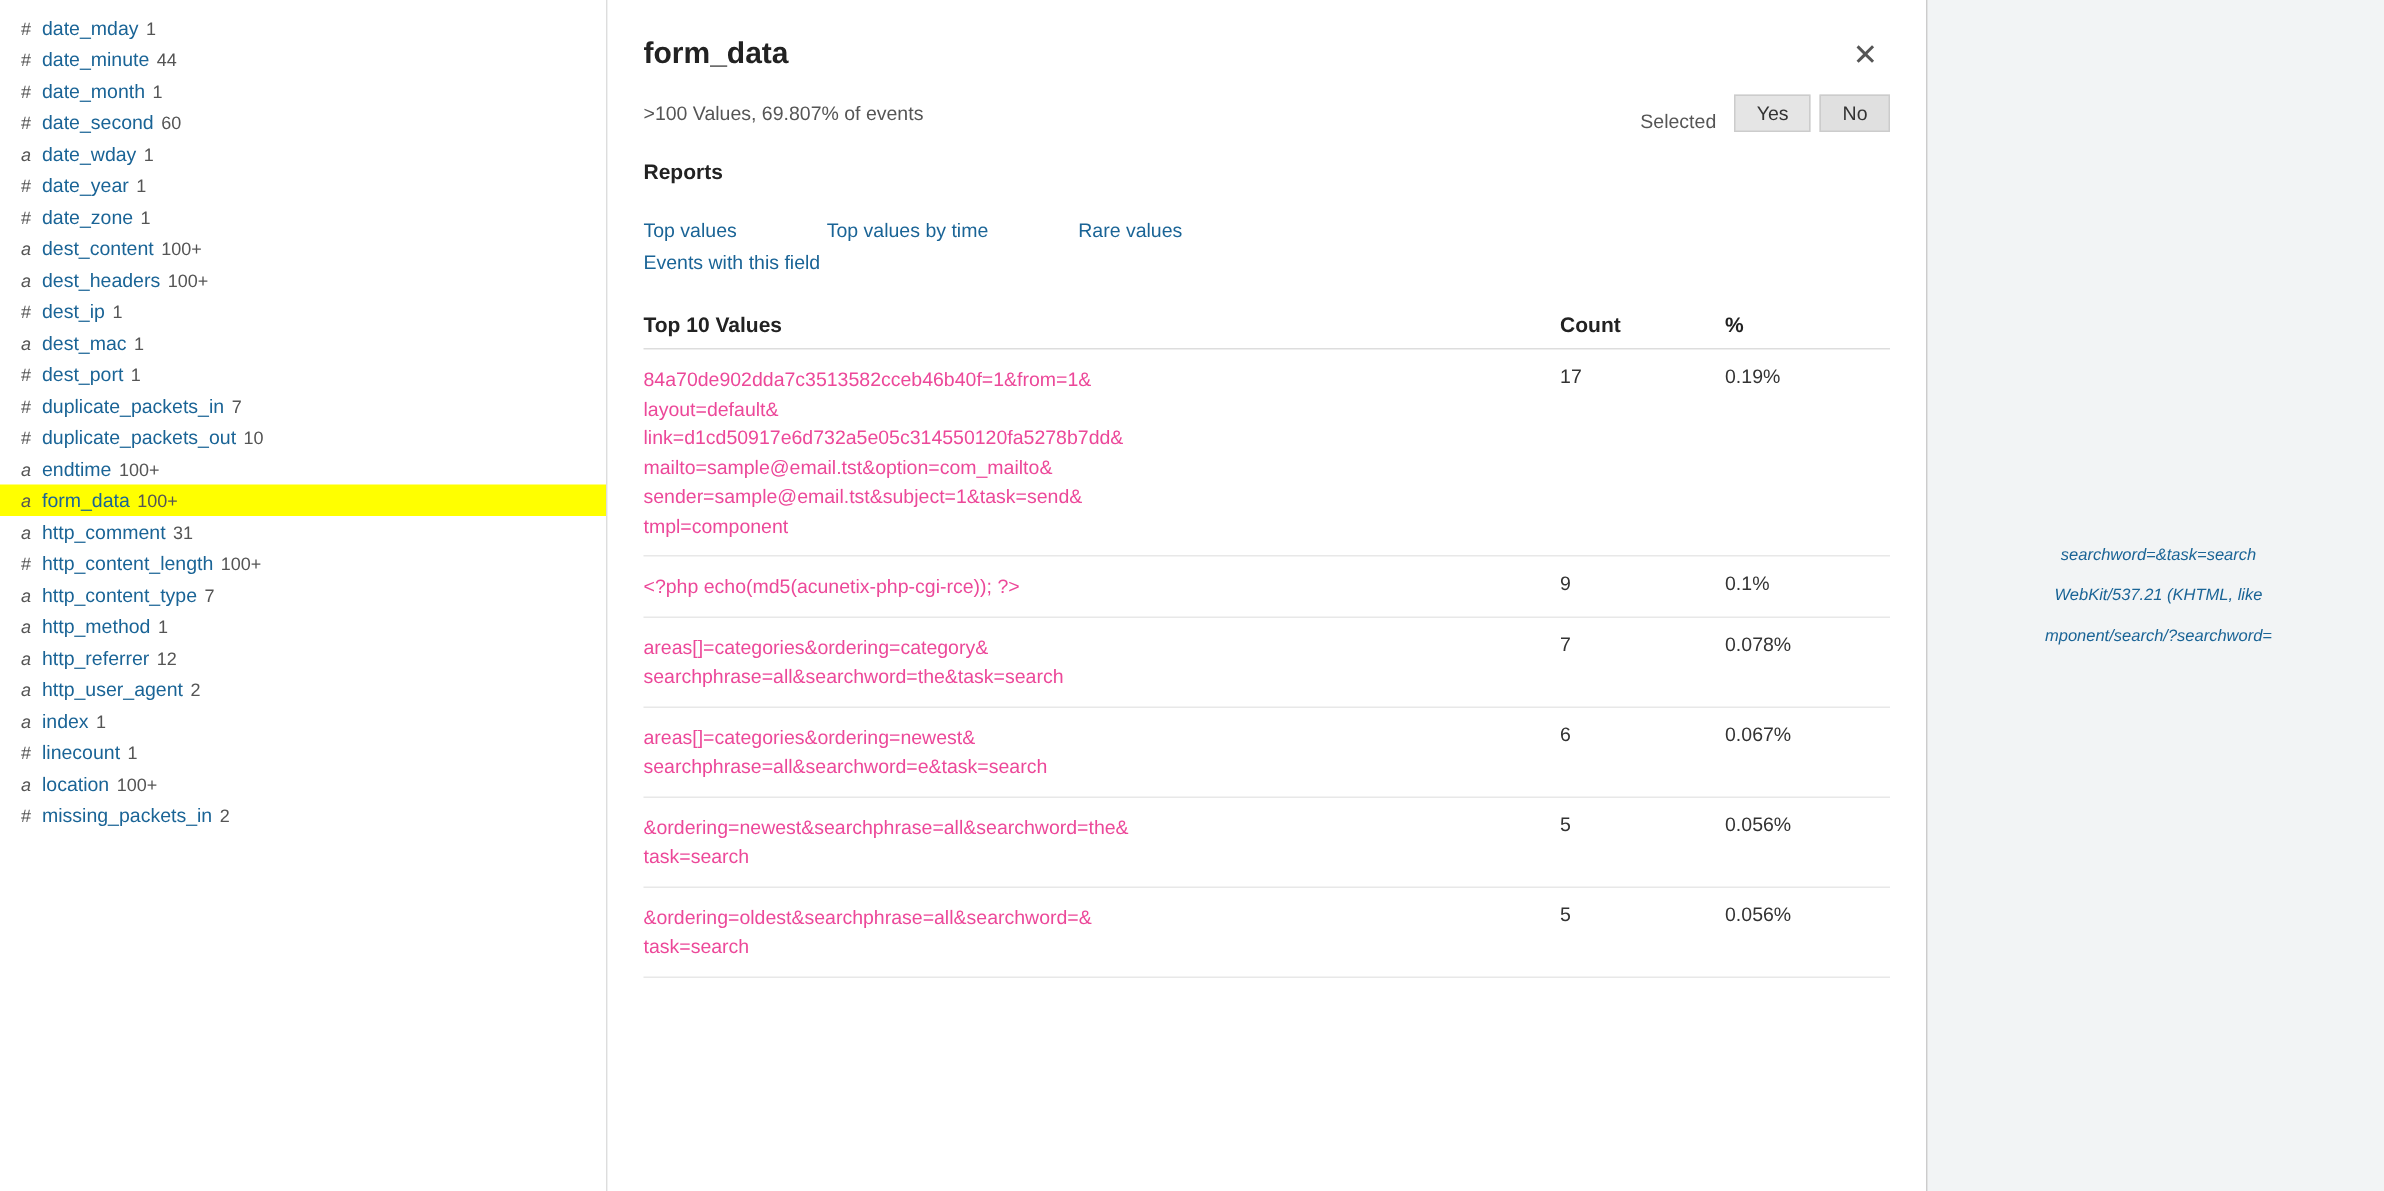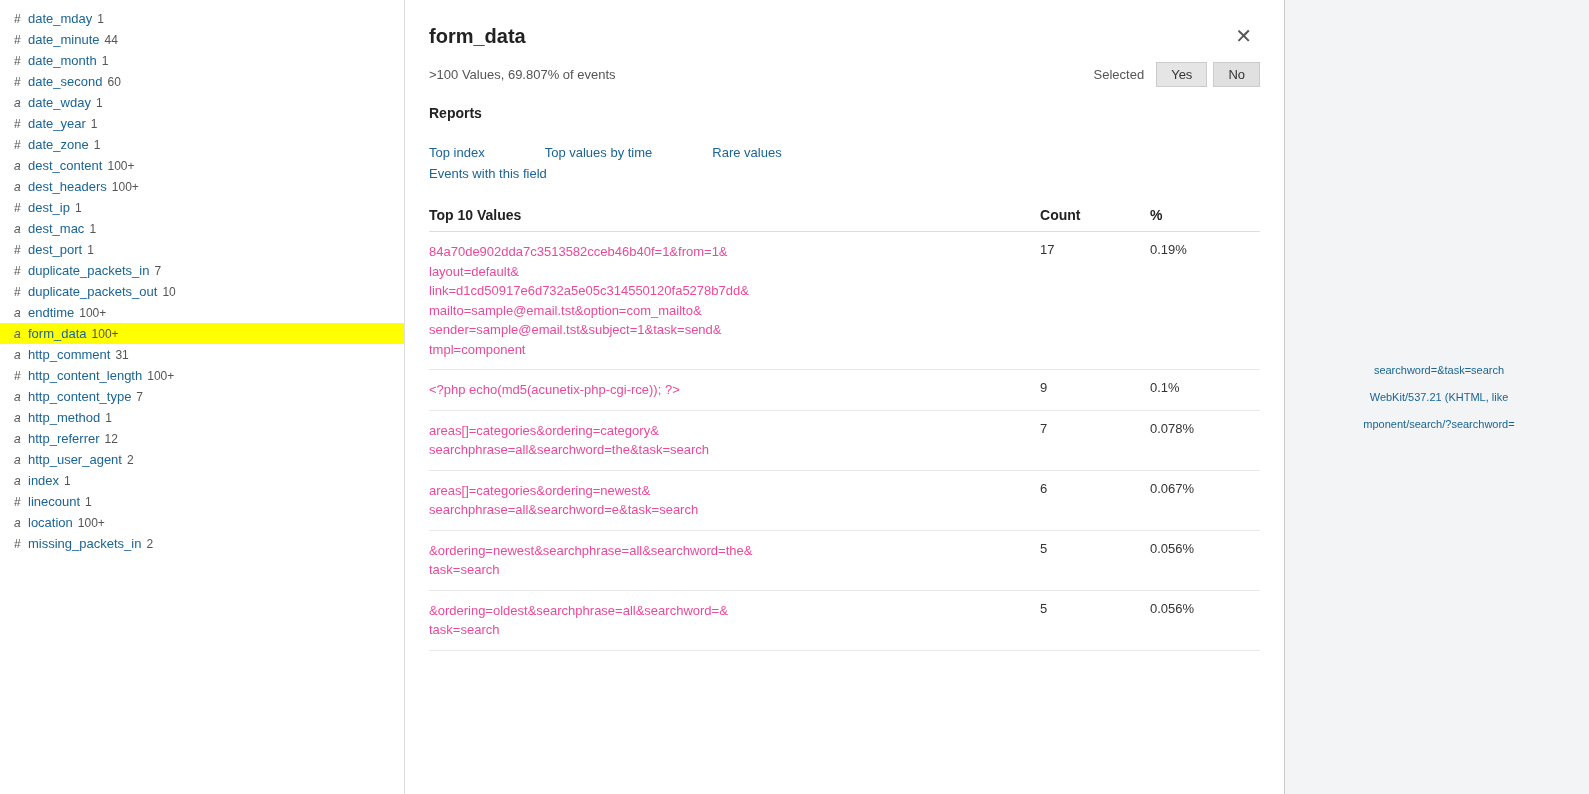--- a/index.html
+++ b/index.html
@@ -97,21 +97,21 @@
     .panel-subtitle {
       font-size: 13px;
       color: #555;
       margin-bottom: 18px;
       display: flex;
       align-items: center;
       justify-content: space-between;
     }
     .selected-group {
       display: flex;
-      align-items: center;
+      align-items: flex-end;
       gap: 6px;
     }
     .selected-label {
       color: #555;
       margin-right: 6px;
     }
     .btn-yes, .btn-no {
       border: 1px solid #ccc;
       background: #e5e5e5;
       padding: 4px 14px;
@@ -208,20 +208,21 @@
       flex-direction: column;
       justify-content: center;
       align-items: center;
       padding: 10px;
       overflow: hidden;
     }
     .right-text {
       font-size: 11px;
       color: #1a6496;
       word-break: break-all;
+      font-style: italic;
     }
   </style>
 </head>
 <body>
 
 <div class="sidebar">
 <div class="sidebar-item">
       <span class="hash-icon">#</span>
       <span class="field-name">date_mday</span>
       <span class="field-count">1</span>
@@ -366,21 +367,21 @@
       <div class="selected-group">
         <span class="selected-label">Selected</span>
         <button class="btn-yes">Yes</button>
         <button class="btn-no">No</button>
       </div>
     </div>
 
     <div class="reports-section">
       <div class="reports-heading">Reports</div>
       <div class="reports-links">
-        <a class="report-link">Top index</a>
+        <a class="report-link">Top values</a>
         <a class="report-link">Top values by time</a>
         <a class="report-link">Rare values</a>
       </div>
       <a class="report-link-full">Events with this field</a>
     </div>
 
     <table class="top-values-table">
       <thead>
         <tr>
           <th>Top 10 Values</th>

